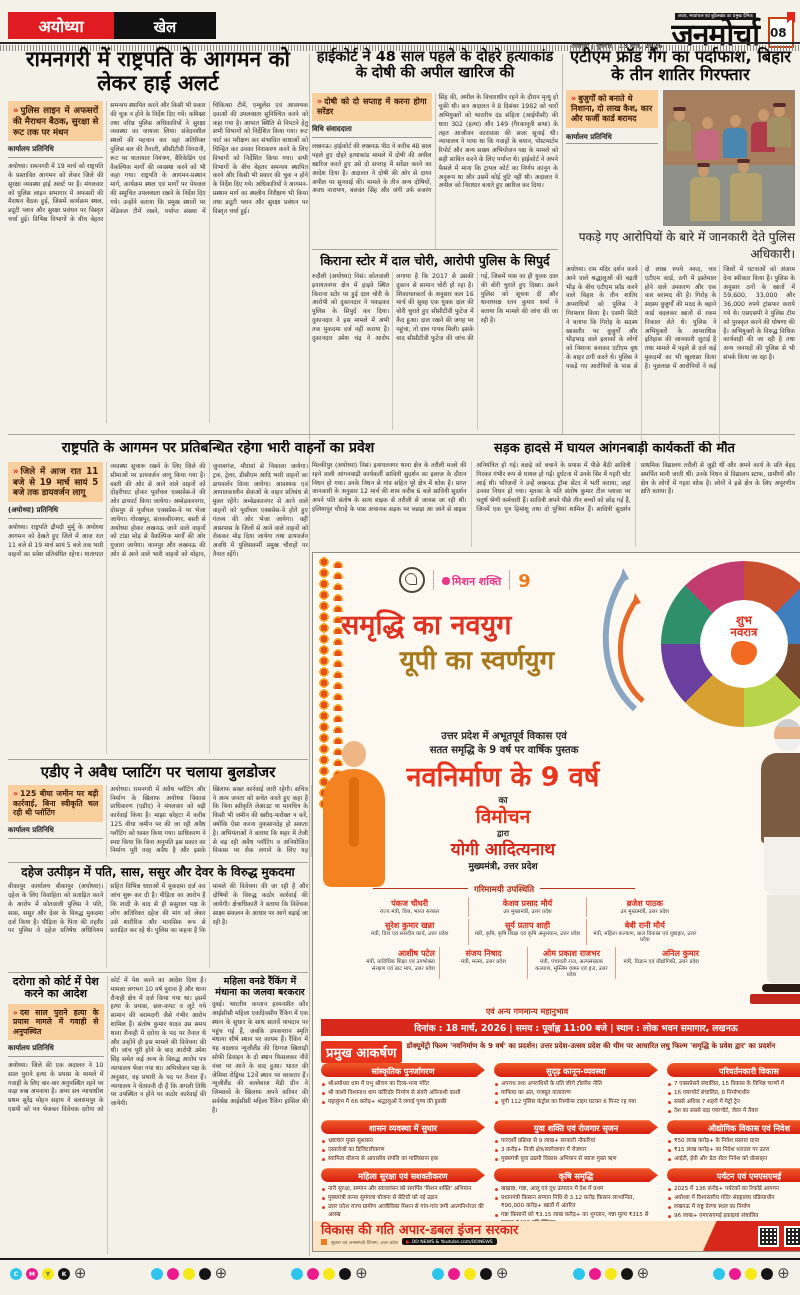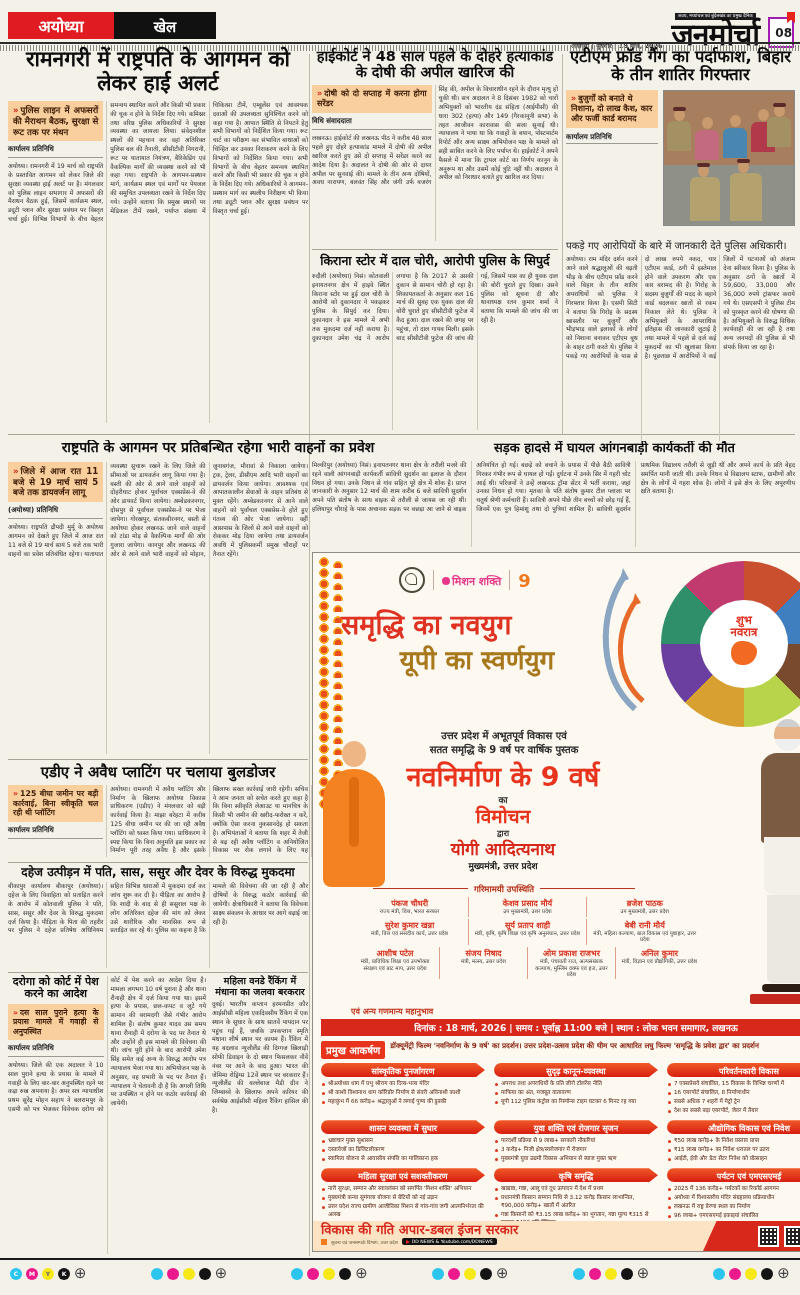--- a/index.html
+++ b/index.html
@@ -6,41 +6,41 @@
   .page{position:relative;width:800px;height:1295px;background:#f4f1e9;font-family:"DejaVu Sans","Liberation Sans",sans-serif;color:#1c1c1c;overflow:hidden;}
   
   .tabs{position:absolute;left:8px;top:12px;display:flex;}
   .tab-red{width:106px;height:27px;background:#e11b22;color:#fff;font-size:16px;font-weight:bold;display:flex;align-items:center;justify-content:center;}
   .tab-black{width:102px;height:27px;background:#111;color:#fff;font-size:15px;font-weight:bold;display:flex;align-items:center;justify-content:center;}
   .hdr-right{position:absolute;right:6px;top:4px;display:flex;align-items:flex-end;gap:9px;}
   .dateline{font-size:6.5px;font-weight:bold;color:#333;}
   .masthead{text-align:center;line-height:1;}
   .tagline{font-size:4.5px;color:#fff;background:#1b1b1b;padding:1px 3px;display:inline-block;}
   .logo{font-size:30px;font-weight:800;color:#0f0f0f;letter-spacing:-1px;}
-  .pagebox{position:relative;width:22px;height:27px;border:2px solid #a21caf;background:#fff;display:flex;align-items:center;justify-content:flex-end;font-size:12px;font-weight:bold;margin-bottom:2px;}
+  .pagebox{position:relative;width:22px;height:27px;border:2px solid #c2410c;background:#fff;display:flex;align-items:center;justify-content:flex-start;font-size:12px;font-weight:bold;margin-bottom:2px;}
   .pagebox .flag{position:absolute;top:-7px;right:-3px;width:8px;height:11px;background:#e8231a;clip-path:polygon(0 0,100% 0,100% 100%,50% 70%,0 100%);}
   .hdr-rule{position:absolute;left:0;right:0;top:42px;height:2px;background:#2a2a2a;}
   .tickstrip{position:absolute;left:0;right:0;top:45px;height:6px;background:repeating-linear-gradient(90deg,#8a8a84 0 1px,transparent 1px 3px);}
   
   .hl{font-weight:800;color:#0d0d0d;text-align:center;line-height:1.12;}
   .cols{column-gap:7px;column-rule:1px solid #ccc7ba;font-size:6.2px;line-height:1.42;text-align:justify;color:#2a2a2a;}
   .c3{column-count:3;} .c2{column-count:2;}
   .lede{background:#f9cf9e;padding:4px 5px;font-size:8.6px;font-weight:bold;color:#3d1c05;line-height:1.25;margin-bottom:4px;break-inside:avoid;}
   .lede .gm{color:#d22a18;margin-right:2px;}
   .byline{font-size:7px;font-weight:bold;color:#222;border-bottom:1px solid #9a9a92;padding-bottom:2px;margin:0 0 4px 0;break-inside:avoid;}
   .abs{position:absolute;}
   .vrule{position:absolute;width:1px;background:#bdb8ab;}
   .hrule{position:absolute;height:1px;background:#a9a49a;}
   
   .photo{position:relative;flex:1;height:134px;background:linear-gradient(#a87f5e 0 55%,#8f9188 55% 100%);overflow:hidden;border:1px solid #888;}
   .per{position:absolute;width:26px;}
   .per .hd{width:11px;height:12px;border-radius:50%;background:#c99a6e;margin:0 auto;}
   .per .cap{width:13px;height:4px;background:#5a2a2a;margin:-14px auto 10px;border-radius:2px;}
   .per .bd{width:24px;height:30px;border-radius:6px 6px 0 0;margin:0 auto;}
-  .caption{font-size:10px;text-align:left;color:#222;margin-top:12px;}
+  .caption{font-size:12px;text-align:right;color:#222;margin-top:2px;}
   
   .ad{position:absolute;left:312px;top:552px;width:528px;height:700px;background:#fdf9f0;border:1px solid#8d8d85;box-sizing:border-box;}
   .garland{position:absolute;left:3px;top:4px;width:30px;height:252px;background-image:radial-gradient(circle at 8px 5px,#e84d1a 0 3px,#f5a41e 3px 4.5px,transparent 5px),radial-gradient(circle at 22px 9px,#e84d1a 0 3px,#f5a41e 3px 4.5px,transparent 5px);background-size:30px 11px;background-repeat:repeat-y;}
   .adlogos{position:absolute;left:86px;top:14px;display:flex;align-items:center;gap:8px;height:26px;}
   .upemblem{width:22px;height:22px;border:2px solid #4a4a3a;border-radius:50%;position:relative;}
   .upemblem::after{content:"";position:absolute;left:4px;top:4px;width:10px;height:10px;border:1.5px solid #4a4a3a;border-radius:50% 50% 0 50%;}
   .adlogo-div{width:1px;height:20px;background:#caa;}
   .mshakti{color:#e8388a;font-weight:800;font-size:11px;}
   .mshakti::before{content:"";display:inline-block;width:8px;height:8px;border-radius:50%;background:#e8388a;margin-right:2px;}
   .nine{color:#f07a1e;font-weight:800;font-size:18px;}
@@ -68,28 +68,28 @@
   .m-kurta{width:48px;height:58px;background:#f2f0e8;margin:-6px auto 0;border-radius:0 0 10px 10px;}
   .m-legs{width:42px;height:88px;background:#eae8df;margin:0 auto;border-radius:0 0 6px 6px;}
   .m-shoes{width:52px;height:8px;background:#2b1d14;border-radius:4px;margin:1px auto 0;}
   .m-ped{width:76px;height:10px;background:#c4281c;border-radius:2px;margin:2px auto 0;}
   .presence{position:absolute;left:60px;top:330px;width:262px;text-align:center;font-size:8.5px;font-weight:bold;color:#b8341c;display:flex;align-items:center;gap:6px;}
   .presence::before,.presence::after{content:"";flex:1;height:1px;background:#b8341c;}
   .digs{position:absolute;left:38px;top:344px;width:352px;display:flex;flex-wrap:wrap;}
   .dig{width:33.33%;box-sizing:border-box;text-align:center;padding:2px 4px;border-left:1px solid #e2a08c;margin-bottom:2px;}
   .dig:nth-child(3n+1){border-left:none;}
   .dig4{width:25%;}
-  .dig4.dig:nth-child(3n+1){border-left:1px solid #e2a08c;}
+  .dig4.dig:nth-child(3n+1){border-left:1px solid #e2a08c;text-align:right;}
   .dig4:nth-child(7){border-left:none !important;}
   .dname{font-size:8px;font-weight:800;color:#d8301e;line-height:1.15;}
   .dtitle{font-size:5.4px;color:#333;line-height:1.2;}
-  .others{position:absolute;left:38px;top:452px;width:352px;text-align:left;font-size:8px;font-weight:800;color:#c0341c;}
+  .others{position:absolute;left:38px;top:452px;width:352px;text-align:center;font-size:8px;font-weight:800;color:#c0341c;}
   .eventbar{position:absolute;left:8px;right:8px;top:466px;height:17px;background:#d8281c;color:#fff;font-size:9px;font-weight:bold;display:flex;align-items:center;justify-content:center;}
   .attract{position:absolute;left:8px;right:8px;top:488px;display:flex;gap:5px;align-items:flex-start;}
-  .attract .lbl{background:#e8341c;color:#fff;font-size:10px;font-weight:bold;padding:2px 5px;border-radius:2px;white-space:nowrap;}
+  .attract .lbl{background:#e8341c;color:#fff;font-size:13px;font-weight:bold;padding:2px 5px;border-radius:2px;white-space:nowrap;}
   .attract .txt{font-size:7.2px;font-weight:bold;color:#8a2410;line-height:1.3;}
   .secs{position:absolute;left:8px;right:8px;top:510px;display:grid;grid-template-columns:1fr 1fr 1fr;gap:4px 9px;}
   .ribbon{height:14px;background:linear-gradient(#f05a28,#d81e10);color:#fff;font-size:8px;font-weight:800;display:flex;align-items:center;justify-content:center;clip-path:polygon(0 0,calc(100% - 9px) 0,100% 50%,calc(100% - 9px) 100%,0 100%);border-radius:7px 0 0 7px;}
   .sec ul{margin:3px 0 0 0;padding:0;list-style:none;}
   .sec li{position:relative;padding-left:7px;font-size:5.6px;color:#4a1806;line-height:1.35;margin-bottom:1.5px;text-align:left;}
   .sec li::before{content:"";position:absolute;left:1px;top:3px;width:3px;height:3px;border-radius:50%;background:#e0341c;}
   .adfoot{position:absolute;left:0;right:0;bottom:0;height:30px;background:#fbe3c4;display:flex;align-items:stretch;}
   .adfoot .left{flex:1;padding:2px 8px;}
   .slogan{font-size:13px;font-weight:800;color:#d8281c;line-height:1.1;}
   .deptline{display:flex;align-items:center;gap:4px;margin-top:1px;}
@@ -142,21 +142,21 @@
     <div class="hl" style="font-size:21px;">रामनगरी में राष्ट्रपति के आगमन को लेकर हाई अलर्ट</div>
     <div class="cols c3" style="height:322px;margin-top:6px;">
       <div class="lede"><span class="gm">»</span><span>पुलिस लाइन में अफसरों की मैराथन बैठक, सुरक्षा से रूट तक पर मंथन</span></div>
       <div class="byline">कार्यालय प्रतिनिधि</div>
       <span>अयोध्या। रामनगरी में 19 मार्च को राष्ट्रपति के प्रस्तावित आगमन को लेकर जिले की सुरक्षा व्यवस्था हाई अलर्ट पर है। मंगलवार को पुलिस लाइन सभागार में अफसरों की मैराथन बैठक हुई, जिसमें कार्यक्रम स्थल, ड्यूटी प्लान और सुरक्षा प्रबंधन पर विस्तृत चर्चा हुई। विभिन्न विभागों के बीच बेहतर समन्वय स्थापित करने और किसी भी प्रकार की चूक न होने के निर्देश दिए गये। कमिश्नर तथा वरिष्ठ पुलिस अधिकारियों ने सुरक्षा व्यवस्था का जायजा लिया। संवेदनशील स्थलों की पहचान कर वहां अतिरिक्त पुलिस बल की तैनाती, सीसीटीवी निगरानी, रूट पर यातायात नियंत्रण, बैरिकेडिंग एवं वैकल्पिक मार्गों की व्यवस्था करने को भी कहा गया। राष्ट्रपति के आगमन-प्रस्थान मार्ग, कार्यक्रम स्थल एवं मार्गों पर पेयजल की समुचित उपलब्धता रखने के निर्देश दिए गये। उन्होंने बताया कि प्रमुख स्थानों पर मेडिकल टीमें रखने, पर्याप्त संख्या में चिकित्सा टीमें, एम्बुलेंस एवं आवश्यक दवाओं की उपलब्धता सुनिश्चित करने को कहा गया है। आपात स्थिति से निपटने हेतु सभी विभागों को निर्देशित किया गया। रूट चार्ट का परीक्षण कर संभावित बाधाओं को चिन्हित कर उनका निराकरण करने के लिए विभागों को निर्देशित किया गया। सभी विभागों के बीच बेहतर समन्वय स्थापित करने और किसी भी प्रकार की चूक न होने के निर्देश दिए गये। अधिकारियों ने आगमन-प्रस्थान मार्ग का स्थलीय निरीक्षण भी किया तथा ड्यूटी प्लान और सुरक्षा प्रबंधन पर विस्तृत चर्चा हुई।</span>
     </div>
   </div>
 
   <div class="abs" style="left:312px;top:48px;width:246px;">
     <div class="hl" style="font-size:14.5px;">हाईकोर्ट ने 48 साल पहले के दोहरे हत्याकांड के दोषी की अपील खारिज की</div>
-    <div class="cols c2" style="height:156px;margin-top:5px;">
+    <div class="cols c2" style="height:156px;margin-top:13px;">
       <div class="lede" style="font-size:8px;"><span class="gm">»</span><span>दोषी को दो सप्ताह में करना होगा सरेंडर</span></div>
       <div class="byline">विधि संवाददाता</div>
       <span>लखनऊ। हाईकोर्ट की लखनऊ पीठ ने करीब 48 साल पहले हुए दोहरे हत्याकांड मामले में दोषी की अपील खारिज करते हुए उसे दो सप्ताह में सरेंडर करने का आदेश दिया है। अदालत ने दोषी की ओर से दायर अपील पर सुनवाई की। मामले के तीन अन्य दोषियों, अवध नारायण, बलवंत सिंह और जंगी उर्फ बजरंग सिंह की, अपील के विचाराधीन रहने के दौरान मृत्यु हो चुकी थी। सत्र अदालत ने 8 दिसंबर 1982 को चारों अभियुक्तों को भारतीय दंड संहिता (आईपीसी) की धारा 302 (हत्या) और 149 (गैरकानूनी सभा) के तहत आजीवन कारावास की सजा सुनाई थी। न्यायालय ने पाया था कि गवाहों के बयान, पोस्टमार्टम रिपोर्ट और अन्य साक्ष्य अभियोजन पक्ष के मामले को सही साबित करने के लिए पर्याप्त थे। हाईकोर्ट ने अपने फैसले में माना कि ट्रायल कोर्ट का निर्णय कानून के अनुरूप था और उसमें कोई त्रुटि नहीं थी। अदालत ने अपील को निराधार बताते हुए खारिज कर दिया।</span>
     </div>
   </div>
 
   <div class="abs" style="left:312px;top:254px;width:246px;">
     <div class="hl" style="font-size:12.5px;">किराना स्टोर में दाल चोरी, आरोपी पुलिस के सिपुर्द</div>
     <div class="cols c3" style="height:158px;margin-top:4px;">
       <span>रुदौली (अयोध्या) निसं। कोतवाली इनायतनगर क्षेत्र में हाइवे स्थित किराना स्टोर पर हुई दाल चोरी के आरोपी को दुकानदार ने पकड़कर पुलिस के सिपुर्द कर दिया। दुकानदार ने इस मामले में अभी तक मुकदमा दर्ज नहीं कराया है। दुकानदार उमेश चंद्र ने आरोप लगाया है कि 2017 से उसकी दुकान से सामान चोरी हो रहा है। शिकायतकर्ता के अनुसार कल 16 मार्च की सुबह एक युवक दाल की बोरी चुराते हुए सीसीटीवी फुटेज में कैद हुआ। दाल रखने की जगह पर पहुंचा, तो दाल गायब मिली। इसके बाद सीसीटीवी फुटेज की जांच की गई, जिसमें पास का ही युवक दाल की बोरी चुराते हुए दिखा। उसने पुलिस को सूचना दी और थानाध्यक्ष रतन कुमार शर्मा ने बताया कि मामले की जांच की जा रही है।</span>

